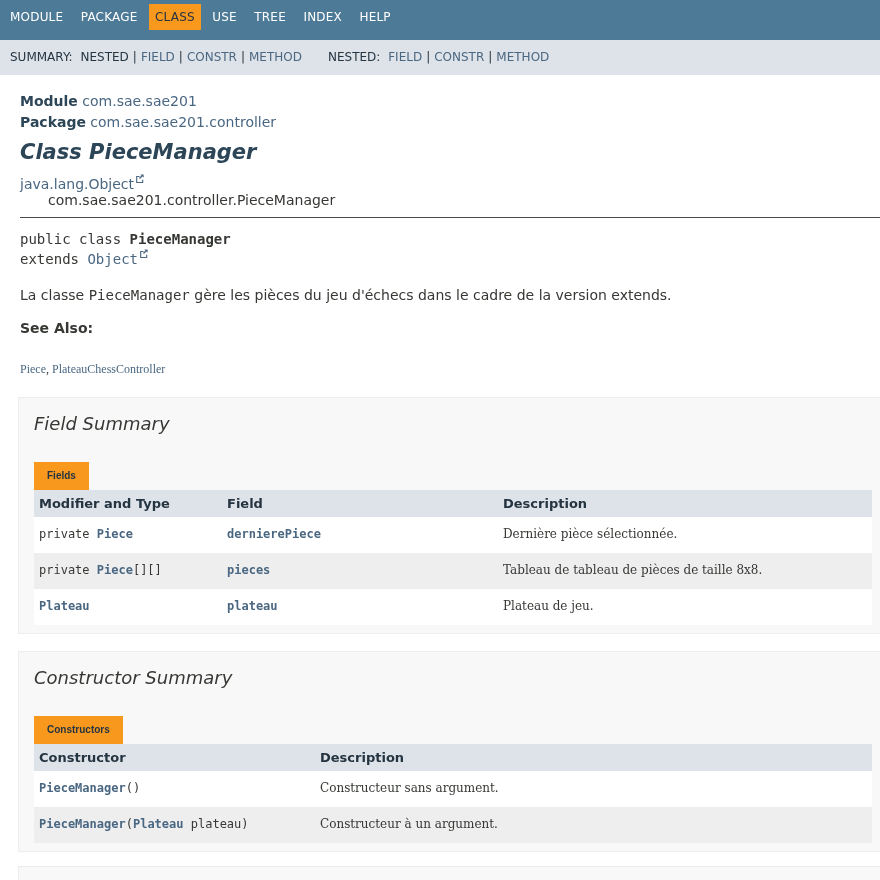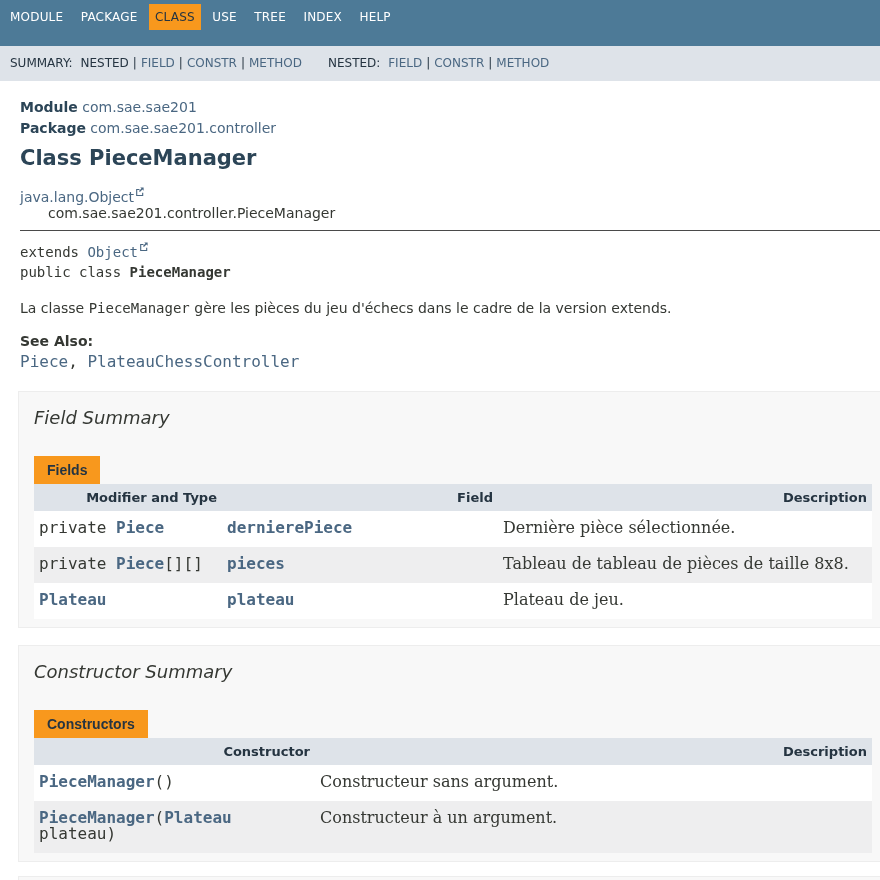--- a/index.html
+++ b/index.html
@@ -11,80 +11,80 @@
   html,body{margin:0;padding:0;}
   body{
     width:880px;height:880px;overflow:hidden;background:#fff;
     font-family:"DejaVu Sans","Liberation Sans",sans-serif;
     color:var(--body-text);font-size:14px;
   }
   a{color:var(--link);text-decoration:none;cursor:pointer;}
   code,.mono{font-family:"DejaVu Sans Mono","Liberation Mono",monospace;}
 
   
-  .top-nav{background:var(--nav-bg);padding:4px 0 16px 4px;white-space:nowrap;}
+  .top-nav{background:var(--nav-bg);padding:4px 0 10px 4px;white-space:nowrap;}
   .top-nav .item{
     display:inline-block;padding:6px 6px;margin-right:1px;
     color:#fff;font-size:12px;letter-spacing:.2px;cursor:pointer;
   }
   .top-nav .item.active{background:var(--active-tab);color:var(--dark-navy);}
 
   
   .sub-nav{background:var(--subnav-bg);padding:10px 0 11px 10px;font-size:12px;color:var(--dark-navy);white-space:nowrap;}
   .sub-nav .grp{margin-right:26px;}
   .sub-nav .lbl{margin-right:4px;}
   .sub-nav .sep{margin:0 4px;color:var(--dark-navy);}
   .sub-nav .plain{color:var(--dark-navy);}
 
   
   main{padding:16px 0 0 20px;}
   .meta-line{line-height:21px;font-size:14px;}
   .meta-line .lbl{font-weight:bold;color:var(--title);}
-  h1.page-title{font-size:21px;line-height:26px;color:var(--title);margin:6px 0 0;font-weight:bold;}
-  .inheritance{margin-top:16px;line-height:16px;font-size:14px;}
+  h1.page-title{font-size:21px;line-height:26px;color:var(--title);margin:6px 0 0;font-weight:bold;font-style:italic;}
+  .inheritance{margin-top:9px;line-height:16px;font-size:14px;}
   .inheritance .child{padding-left:28px;color:var(--body-text);}
   hr.rule{border:none;border-top:1px solid #4a4a4a;margin:9px 0 0;margin-right:0;}
 
   .type-signature{margin-top:11px;font-size:14px;line-height:20px;}
   .type-signature .kw{color:var(--body-text);}
   .type-signature .name{font-weight:bold;}
 
   .class-description{margin-top:18px;line-height:16px;}
   .see-also-label{margin-top:17px;font-weight:bold;font-size:14px;}
-  .see-also-links{margin-top:3px;font-size:16px;}
+  .see-also-links{margin-top:26px;font-size:12px;font-family:Liberation Serif, serif;}
   .see-also-links a{font-weight:normal;}
 
   
   .ext-icon{display:inline-block;vertical-align:super;margin-left:1px;line-height:0;}
   .ext-icon svg{display:block;}
 
   
   section.summary{
     background:var(--section-bg);border:1px solid var(--section-border);
     margin:20px 0 0 -2px;margin-right:-8px;padding:0 15px 8px;
   }
   section.summary.ctor{margin-top:17px;}
   section.summary.method{margin-top:14px;min-height:60px;}
   section.summary h2{
     font-size:18px;line-height:20px;font-style:italic;font-weight:normal;
     color:var(--body-text);margin:0;padding-top:16px;
   }
   .table-tab{
     display:inline-block;background:var(--active-tab);color:var(--dark-navy);
-    font-weight:bold;font-size:14px;line-height:16px;padding:6px 13px;
+    font-weight:bold;font-size:10px;line-height:16px;padding:6px 13px;
     margin-top:28px;cursor:pointer;border:none;
   }
   table.summary-table{border-collapse:collapse;table-layout:fixed;width:100%;}
   table.summary-table th{
     background:var(--header-row);color:var(--dark-navy);
-    font-size:13px;line-height:15px;text-align:right;font-weight:bold;
+    font-size:13px;line-height:15px;text-align:left;font-weight:bold;
     padding:6px 5px;
   }
   table.summary-table td{
-    padding:9px 5px 11px;font-size:16px;line-height:16px;vertical-align:top;
+    padding:9px 5px 11px;font-size:12px;line-height:16px;vertical-align:top;
   }
   tr.row-white td{background:#fff;}
   tr.row-alt td{background:var(--alt-row);}
   td a{font-weight:bold;}
   td .block{font-family:"DejaVu Serif","Liberation Serif",serif;}
 </style>
 </head>
 <body>
 
 <nav class="top-nav">
@@ -120,25 +120,25 @@
     <div><a>java.lang.Object</a><span class="ext-icon"><svg width="9" height="9" viewBox="0 0 12 12">
             <path d="M1.5 2.5 H6 V4 H3 V10.5 H9.5 V7.5 H11 V12 H1.5 Z" fill="#4A6782"></path>
             <path d="M7 0.5 H11.5 V5 L9.9 3.4 6.6 6.7 5.3 5.4 8.6 2.1 Z" fill="#4A6782"></path>
           </svg></span></div>
     <div class="child">com.sae.sae201.controller.PieceManager</div>
   </div>
 
   <hr class="rule">
 
   <div class="type-signature mono">
+    <div><span class="kw">public class </span><span class="name">PieceManager</span></div>
     <div><span class="kw">extends </span><a>Object</a><span class="ext-icon"><svg width="9" height="9" viewBox="0 0 12 12">
             <path d="M1.5 2.5 H6 V4 H3 V10.5 H9.5 V7.5 H11 V12 H1.5 Z" fill="#4A6782"></path>
             <path d="M7 0.5 H11.5 V5 L9.9 3.4 6.6 6.7 5.3 5.4 8.6 2.1 Z" fill="#4A6782"></path>
           </svg></span></div>
-    <div><span class="kw">public class </span><span class="name">PieceManager</span></div>
   </div>
 
   <div class="class-description"><span>La classe </span><code>PieceManager</code><span> gère les pièces du jeu d'échecs dans le cadre de la version extends.</span></div>
 
   <div class="see-also-label">See Also:</div>
   <div class="see-also-links mono">
     <a>Piece</a><span>, </span><a>PlateauChessController</a>
   </div>
 
   <section class="summary">

